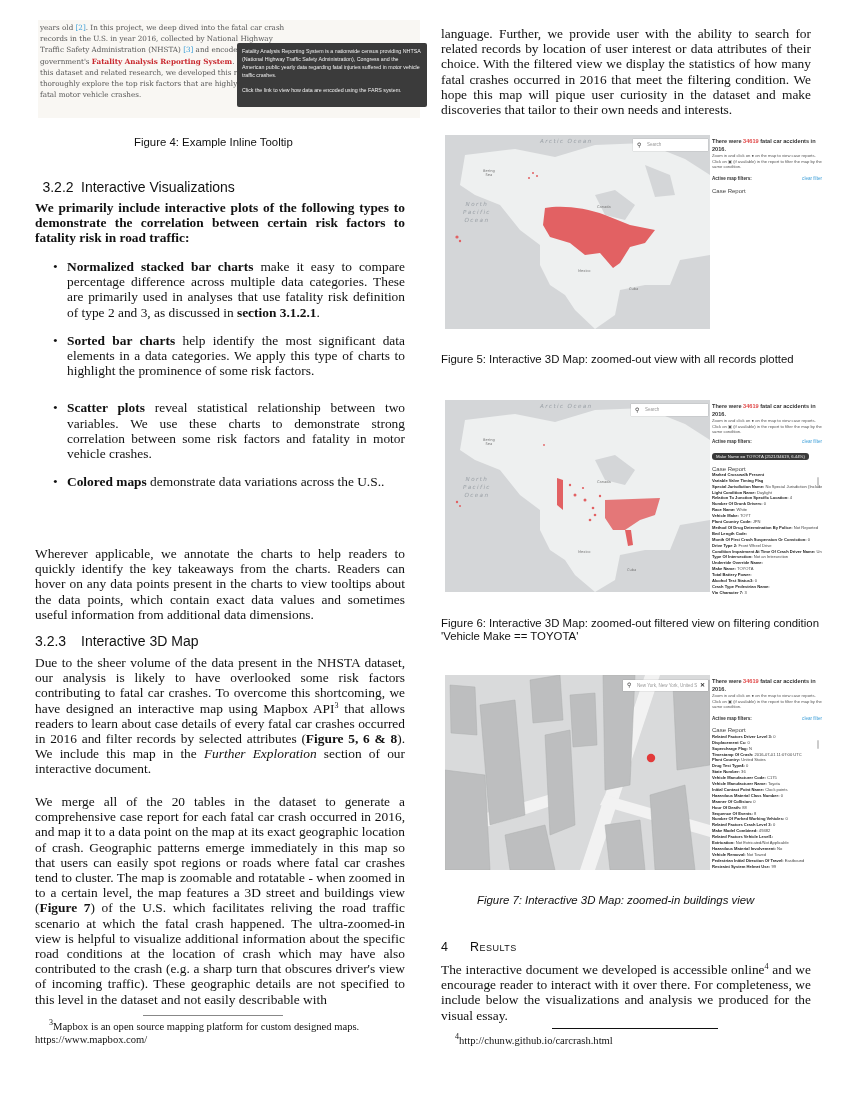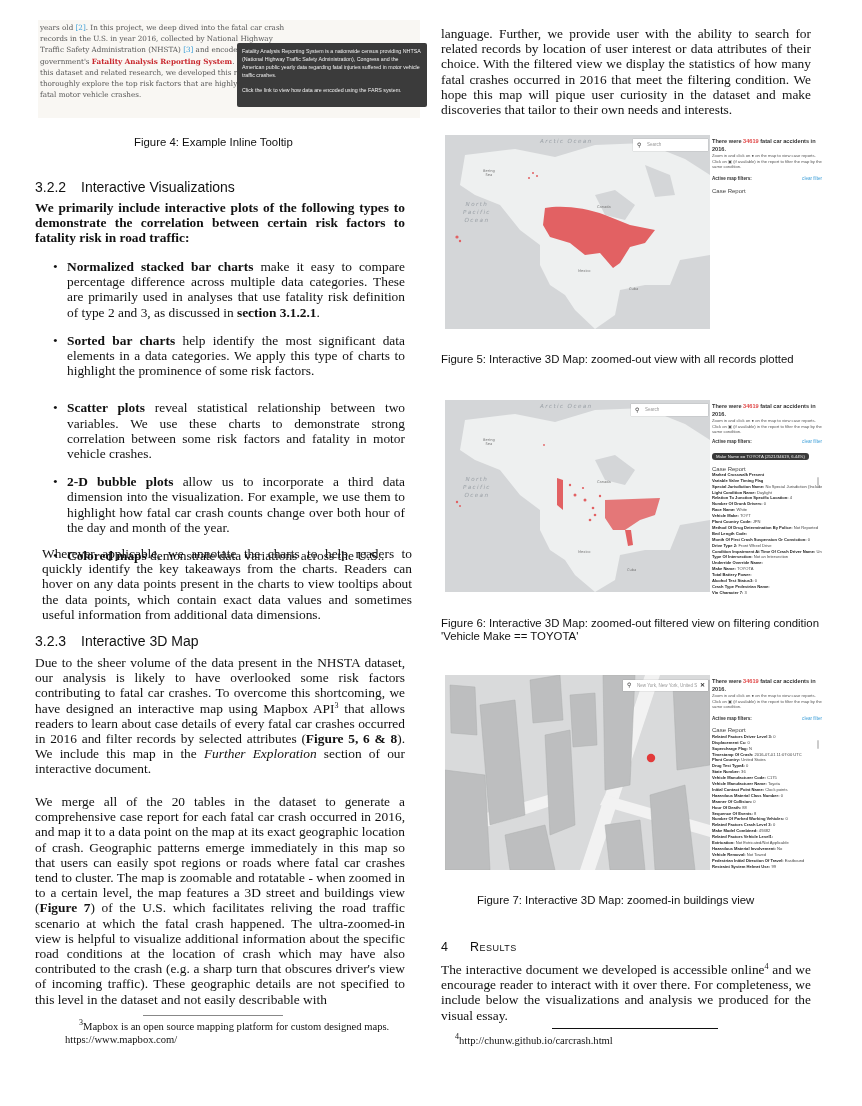--- a/index.html
+++ b/index.html
@@ -55,47 +55,46 @@
     <span>thoroughly explore the top risk factors that are highly cor</span><br>
     <span>fatal motor vehicle crashes.</span>
   </div>
   <div class="tooltip">
     <div>Fatality Analysis Reporting System is a nationwide census providing NHTSA (National Highway Traffic Safety Administration), Congress and the American public yearly data regarding fatal injuries suffered in motor vehicle traffic crashes.</div>
     <div style="margin-top:7px">Click the link to view how data are encoded using the FARS system.</div>
   </div>
 </div>
 <div class="abs caption" style="left:134px; top:136px;">Figure 4: Example Inline Tooltip</div>
 
-<div class="abs h3" style="left:35px; top:179px;">
+<div class="abs h3" style="left:35px; top:179px;text-align:center;">
   <span class="num">3.2.2</span><span>Interactive Visualizations</span>
 </div>
 <div class="abs para" style="left:35px; top:200px; width:370px;font-weight:bold;">We primarily include interactive plots of the following types to demonstrate the correlation between certain risk factors to fatality risk in road traffic:</div>
 
 <ul class="abs bul" style="left:35px; top:259px; width:370px;">
   <li><b>Normalized stacked bar charts</b><span> make it easy to compare percentage difference across multiple data categories. These are primarily used in analyses that use fatality risk definition of type 2 and 3, as discussed in </span><b>section 3.1.2.1</b><span>.</span></li>
   <li style="margin-top:13px"><b>Sorted bar charts</b><span> help identify the most significant data elements in a data categories. We apply this type of charts to highlight the prominence of some risk factors.</span></li>
   <li style="margin-top:22px"><b>Scatter plots</b><span> reveal statistical relationship between two variables. We use these charts to demonstrate strong correlation between some risk factors and fatality in motor vehicle crashes.</span></li>
-  <li style="margin-top:13px"><b>2-D bubble plots</b><span> allow us to incorporate a third data dimension into the visualization. For example, we use them to highlight how fatal car crash counts change over both hour of the day and month of the year.</span></li>
   <li style="margin-top:13px"><b>Colored maps</b><span> demonstrate data variations across the U.S..</span></li>
 </ul>
 
-<div class="abs para" style="left:42px; top:546px; width:370px;">Wherever applicable, we annotate the charts to help readers to quickly identify the key takeaways from the charts. Readers can hover on any data points present in the charts to view tooltips about the data points, which contain exact data values and sometimes useful information from additional data dimensions.</div>
+<div class="abs para" style="left:35px; top:546px; width:370px;">Wherever applicable, we annotate the charts to help readers to quickly identify the key takeaways from the charts. Readers can hover on any data points present in the charts to view tooltips about the data points, which contain exact data values and sometimes useful information from additional data dimensions.</div>
 
 <div class="abs h3" style="left:35px; top:633px;">
   <span class="num">3.2.3</span><span>Interactive 3D Map</span>
 </div>
 <div class="abs para" style="left:35px; top:655px; width:370px;">
   <span>Due to the sheer volume of the data present in the NHSTA dataset, our analysis is likely to have overlooked some risk factors contributing to fatal car crashes. To overcome this shortcoming, we have designed an interactive map using Mapbox API</span><sup>3</sup><span> that allows readers to learn about case details of every fatal car crashes occurred in 2016 and filter records by selected attributes (</span><b>Figure 5, 6 &amp; 8</b><span>). We include this map in the </span><i>Further Exploration</i><span> section of our interactive document.</span>
 </div>
 <div class="abs para" style="left:35px; top:794px; width:370px;">
   <span>We merge all of the 20 tables in the dataset to generate a comprehensive case report for each fatal car crash occurred in 2016, and map it to a data point on the map at its exact geographic location of crash.  Geographic patterns emerge immediately in this map so that users can easily spot regions or roads where fatal car crashes tend to cluster.  The map is zoomable and rotatable - when zoomed in to a certain level, the map features a 3D street and buildings view (</span><b>Figure 7</b><span>) of the U.S. which facilitates reliving the road traffic scenario at which the fatal crash happened.  The ultra-zoomed-in view is helpful to visualize additional information about the specific road conditions at the location of crash which may have also contributed to the crash (e.g. a sharp turn that obscures driver's view of incoming traffic). These geographic details are not specified to this level in the dataset and not easily describable with</span>
 </div>
 
 <div class="abs rule" style="left:143px; top:1015px; width:140px; background:#888;"></div>
-<div class="abs fn" style="left:35px; top:1020px; width:372px; text-indent:14px;margin-left:30px;">
+<div class="abs fn" style="left:35px; top:1020px; width:372px; text-indent:14px;">
   <sup>3</sup><span>Mapbox is an open source mapping platform for custom designed maps. https://www.mapbox.com/</span>
 </div>
 
 <div class="abs para" style="left:441px; top:26px; width:370px;">language.  Further, we provide user with the ability to search for related records by location of user interest or data attributes of their choice. With the filtered view we display the statistics of how many fatal crashes occurred in 2016 that meet the filtering condition. We hope this map will pique user curiosity in the dataset and make discoveries that tailor to their own needs and interests.</div>
 
 <div class="map" style="left:445px; top:135px; width:265px; height:194px;">
   <svg width="265" height="194" viewBox="0 0 265 194" style="position:absolute;left:0;top:0">
     <path d="M20,20 L70,14 L110,22 L150,10 L200,8 L240,24 L265,40 L265,120 L235,125 L225,150 L200,150 L175,155 L170,180 L150,194 L130,175 L120,160 L105,150 L95,130 L95,110 L75,95 L55,70 L30,60 L15,50 Z" fill="#eef0f0"></path>
     <path d="M150,60 L170,55 L190,70 L180,85 L160,80 Z" fill="#d4d6d8"></path>
     <path d="M200,30 L225,40 L230,60 L210,62 Z" fill="#d4d6d8"></path>
@@ -258,21 +257,21 @@
       <div class="kv"><b>Make Model Combined:</b><span> 49482</span></div>
       <div class="kv"><b>Related Factors Vehicle Level1:</b><span></span></div>
       <div class="kv"><b>Extrication:</b><span> Not Extricated/Not Applicable</span></div>
       <div class="kv"><b>Hazardous Material Involvement:</b><span> No</span></div>
       <div class="kv"><b>Vehicle Removal:</b><span> Not Towed</span></div>
       <div class="kv"><b>Pedestrian Initial Direction Of Travel:</b><span> Eastbound</span></div>
       <div class="kv"><b>Restraint System Helmet Use:</b><span> 99</span></div>
       <div class="kv"><b>Person Type Name:</b><span> Passenger of a Motor Vehicle In-</span></div>
     </div>
 </div>
-<div class="abs caption" style="left:477px; top:894px;">Figure 7: Interactive 3D Map: zoomed-in buildings view</div>
+<div class="abs caption" style="left:477px; top:894px;font-style:italic;">Figure 7: Interactive 3D Map: zoomed-in buildings view</div>
 
 <div class="abs sans" style="left:441px; top:940px; font-size:12.5px; font-weight:normal;">
   <span style="display:inline-block; width:29px;">4</span><span style="font-variant:small-caps; letter-spacing:0.5px;">Results</span>
 </div>
 <div class="abs para" style="left:441px; top:962px; width:370px;">
   <span>The interactive document we developed is accessible online</span><sup>4</sup><span> and we encourage reader to interact with it over there. For completeness, we include below the visualizations and analysis we produced for the visual essay.</span>
 </div>
 <div class="abs rule" style="left:552px; top:1028px; width:166px;"></div>
 <div class="abs fn" style="left:455px; top:1034px;">
   <sup>4</sup><span>http://chunw.github.io/carcrash.html</span>

